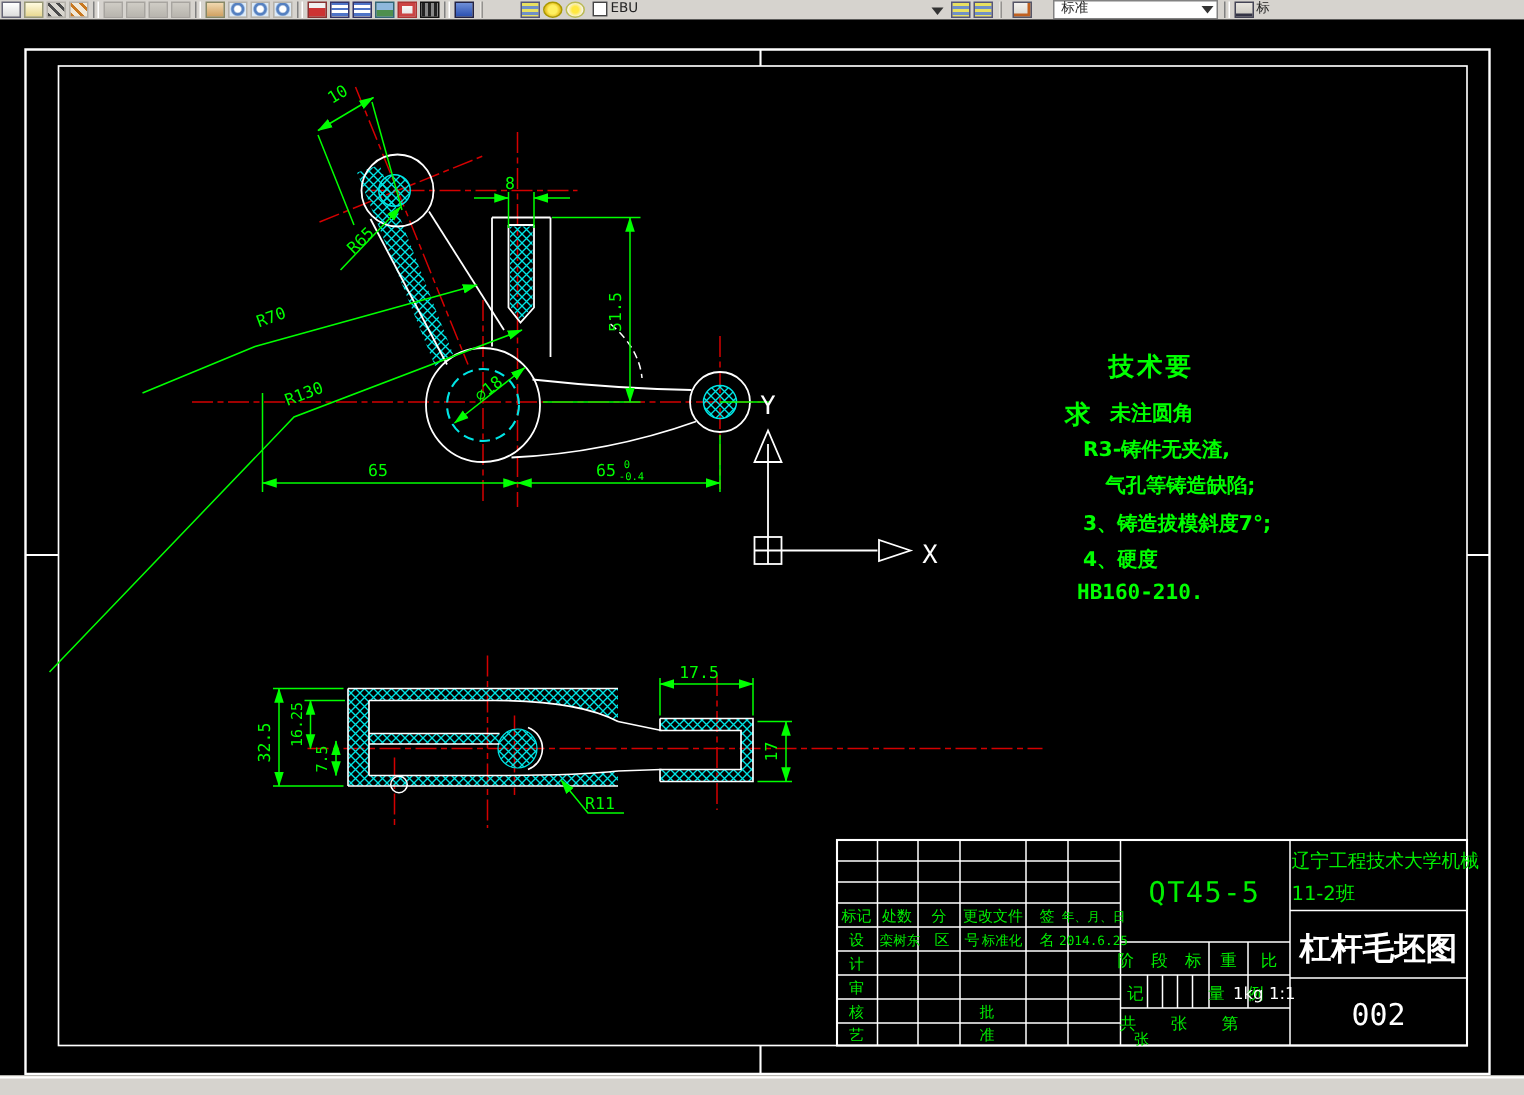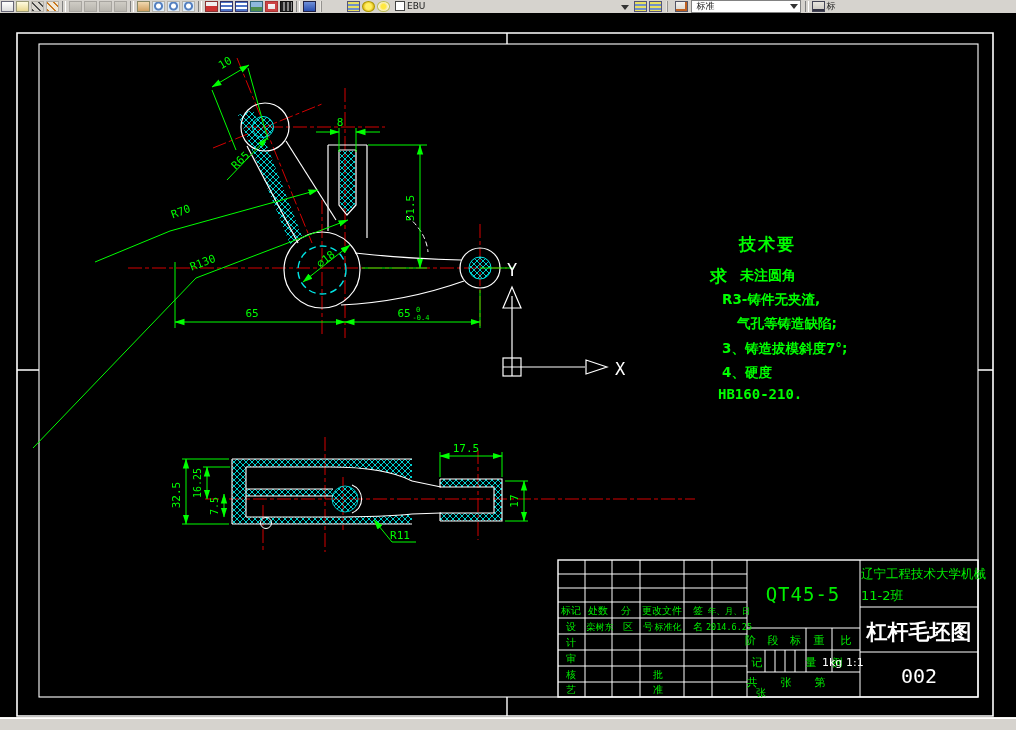--- a/index.html
+++ b/index.html
@@ -27,21 +27,21 @@
   .i-layers{background:repeating-linear-gradient(180deg,#e8e060 0 2px,#7090c8 2px 4px);border-color:#557;}
   .i-bulb{background:radial-gradient(circle,#fff060 40%,#e8c020 70%);border-radius:50%;border-color:#a90;}
   .i-sun{background:radial-gradient(circle,#ffe840 30%,#f8f4e8 70%);border-radius:50%;border-color:#bb5;}
   .i-stylA{background:linear-gradient(#f4f2ee,#d8d5ce);border-color:#556;box-shadow:inset -2px -2px 0 #c06020;}
   .i-dim{background:linear-gradient(#e8e5de,#c8c5be);border-color:#445;box-shadow:inset 0 -2px 0 #334;}
   .chk{width:8px;height:8px;background:#fff;border:1px solid #444;margin:0 2px 2px 4px;flex:none;}
   .tb-label{font-size:9px;color:#222;line-height:11px;margin:0 2px 1px 0;white-space:nowrap;flex:none;}
   .drop{width:0;height:0;border-left:4px solid transparent;border-right:4px solid transparent;
     border-top:5px solid #333;margin:0 4px 3px 4px;flex:none;}
   .combo{height:11px;background:#fff;border:1px solid #828282;display:flex;align-items:center;
-    margin:0 2px 0 2px;flex:none;}
+    margin:0 2px 0 13px;flex:none;}
   .combo .tb-label{margin:0 4px;}
   .combo .drop{margin:0 2px 1px 2px;}
   .spacer{flex:none;}
   
   #canvas{position:absolute;top:13px;left:0;width:1016px;height:704px;background:#000;}
   
   #statusbar{position:absolute;top:717px;left:0;width:1016px;height:13px;background:#d6d3ce;
     border-top:1px solid #f4f2ee;box-shadow:inset 0 1px 0 #fff;}
   text{user-select:none;}
 </style>

